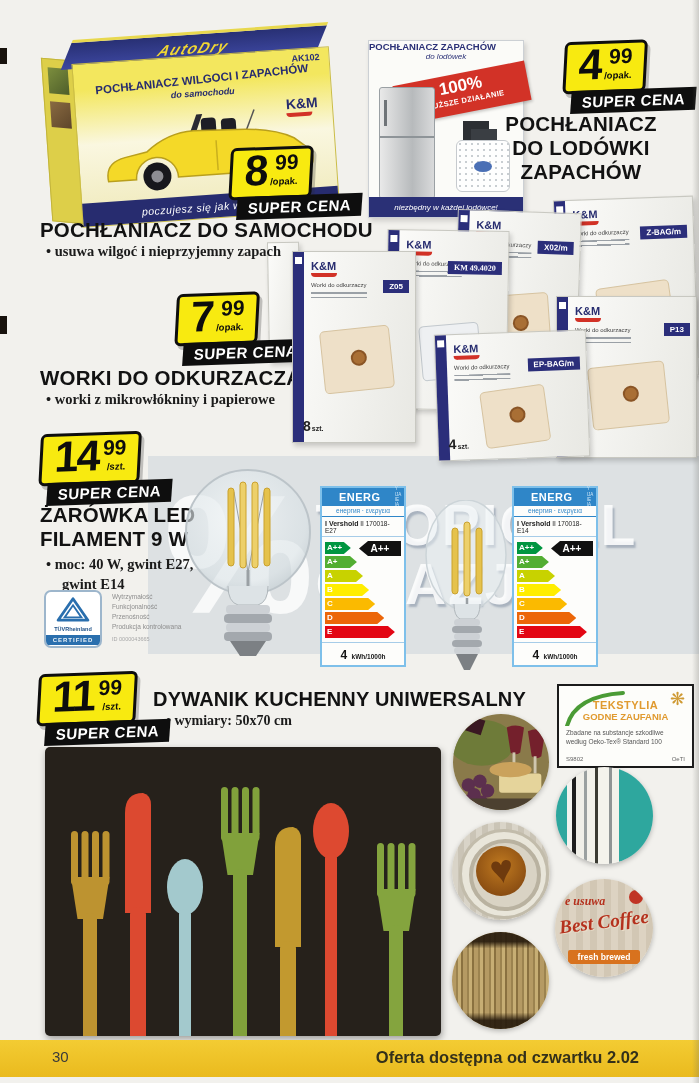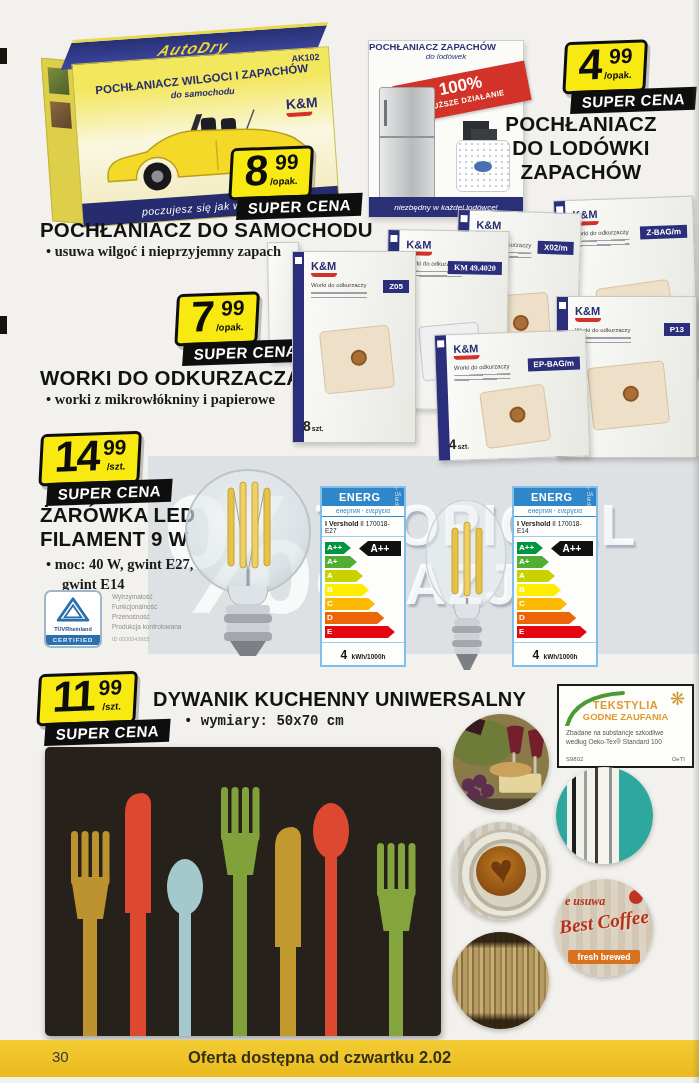--- a/index.html
+++ b/index.html
@@ -170,21 +170,21 @@
   .bc-band{position:absolute;left:13px;right:13px;bottom:13px;background:#d8721e;color:#fff;
            font-size:8.5px;font-weight:bold;text-align:center;padding:2px 0;border-radius:2px;}
   .bc-dot{position:absolute;right:10px;top:11px;width:14px;height:14px;border-radius:50%;background:#c03324;}
   .circ-bamboo{background:repeating-linear-gradient(90deg,#b59a63 0 4px,#9c834f 4px 6px,#c7ae74 6px 9px,#8a7140 9px 11px);}
   .circ-bamboo::before{content:"";position:absolute;left:0;right:0;top:0;bottom:0;
       background:linear-gradient(180deg,rgba(40,28,14,.92) 0 10%,rgba(40,28,14,0) 17% 83%,rgba(40,28,14,.92) 91% 100%);}
   
   .footer{position:absolute;left:0;top:1040px;width:699px;height:37px;z-index:3;
           background:linear-gradient(180deg,#f3cc33,#eaba1e);}
   .footer-num{position:absolute;left:52px;top:8px;font-weight:normal;font-size:15px;color:#3a3a3a;}
-  .footer-text{position:absolute;left:0;right:60px;top:8px;text-align:center;font-weight:bold;
+  .footer-text{position:absolute;left:0;right:60px;top:8px;text-align:right;font-weight:bold;
                font-size:16.5px;color:#33301a;}
 </style>
 </head>
 <body>
 
 <div class="page">
 
   <div class="watermark">
     <span class="wm-pct">%</span>
     <div class="wm-words">
@@ -543,21 +543,21 @@
       <span class="pt-int">11</span>
       <span class="pt-frac">
         <span class="pt-dec">99</span>
         <span class="pt-unit">/szt.</span>
       </span>
     </div>
     <div class="pt-badge">SUPER CENA</div>
   </div>
 
   <div class="prod-title" style="left:153px;top:688px;font-size:20px;">DYWANIK KUCHENNY UNIWERSALNY</div>
-  <div class="prod-bullet dot" style="left:184px;top:713px;font-size:14px;font-family:Liberation Mono, monospace;">wymiary: 50x70 cm</div>
+  <div class="prod-bullet dot" style="left:166px;top:713px;font-size:14px;">wymiary: 50x70 cm</div>
 
   <div class="oeko">
     <svg class="oeko-arc" width="120" height="38" viewBox="0 0 120 38">
       <path d="M6,38 Q14,8 62,5" stroke="#4a9b35" stroke-width="4" fill="none" stroke-linecap="round"></path>
     </svg>
     <div class="oeko-flower">❋</div>
     <div class="oeko-t1">TEKSTYLIA</div>
     <div class="oeko-t2">GODNE ZAUFANIA</div>
     <div class="oeko-s1">Zbadane na substancje szkodliwe</div>
     <div class="oeko-s2">według Oeko-Tex® Standard 100</div>

